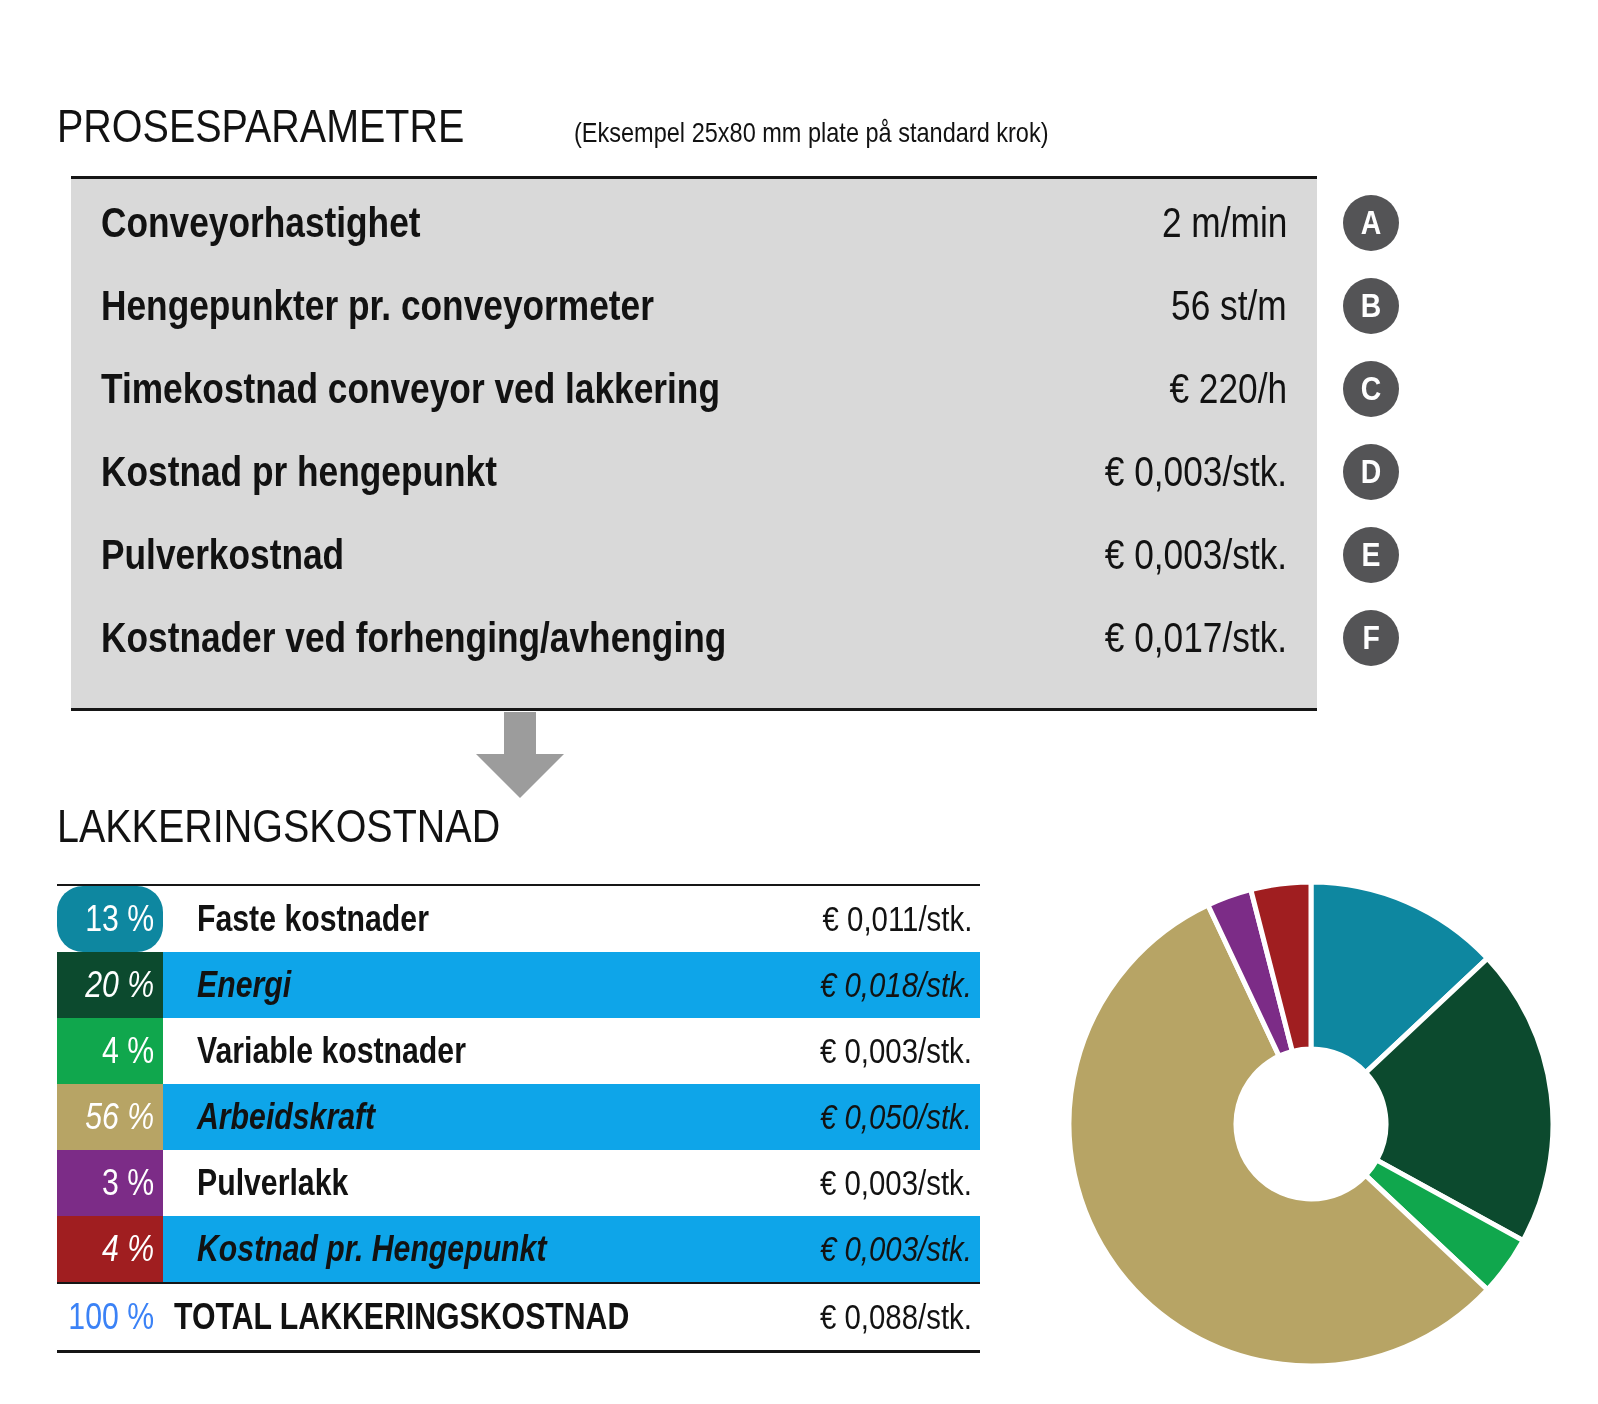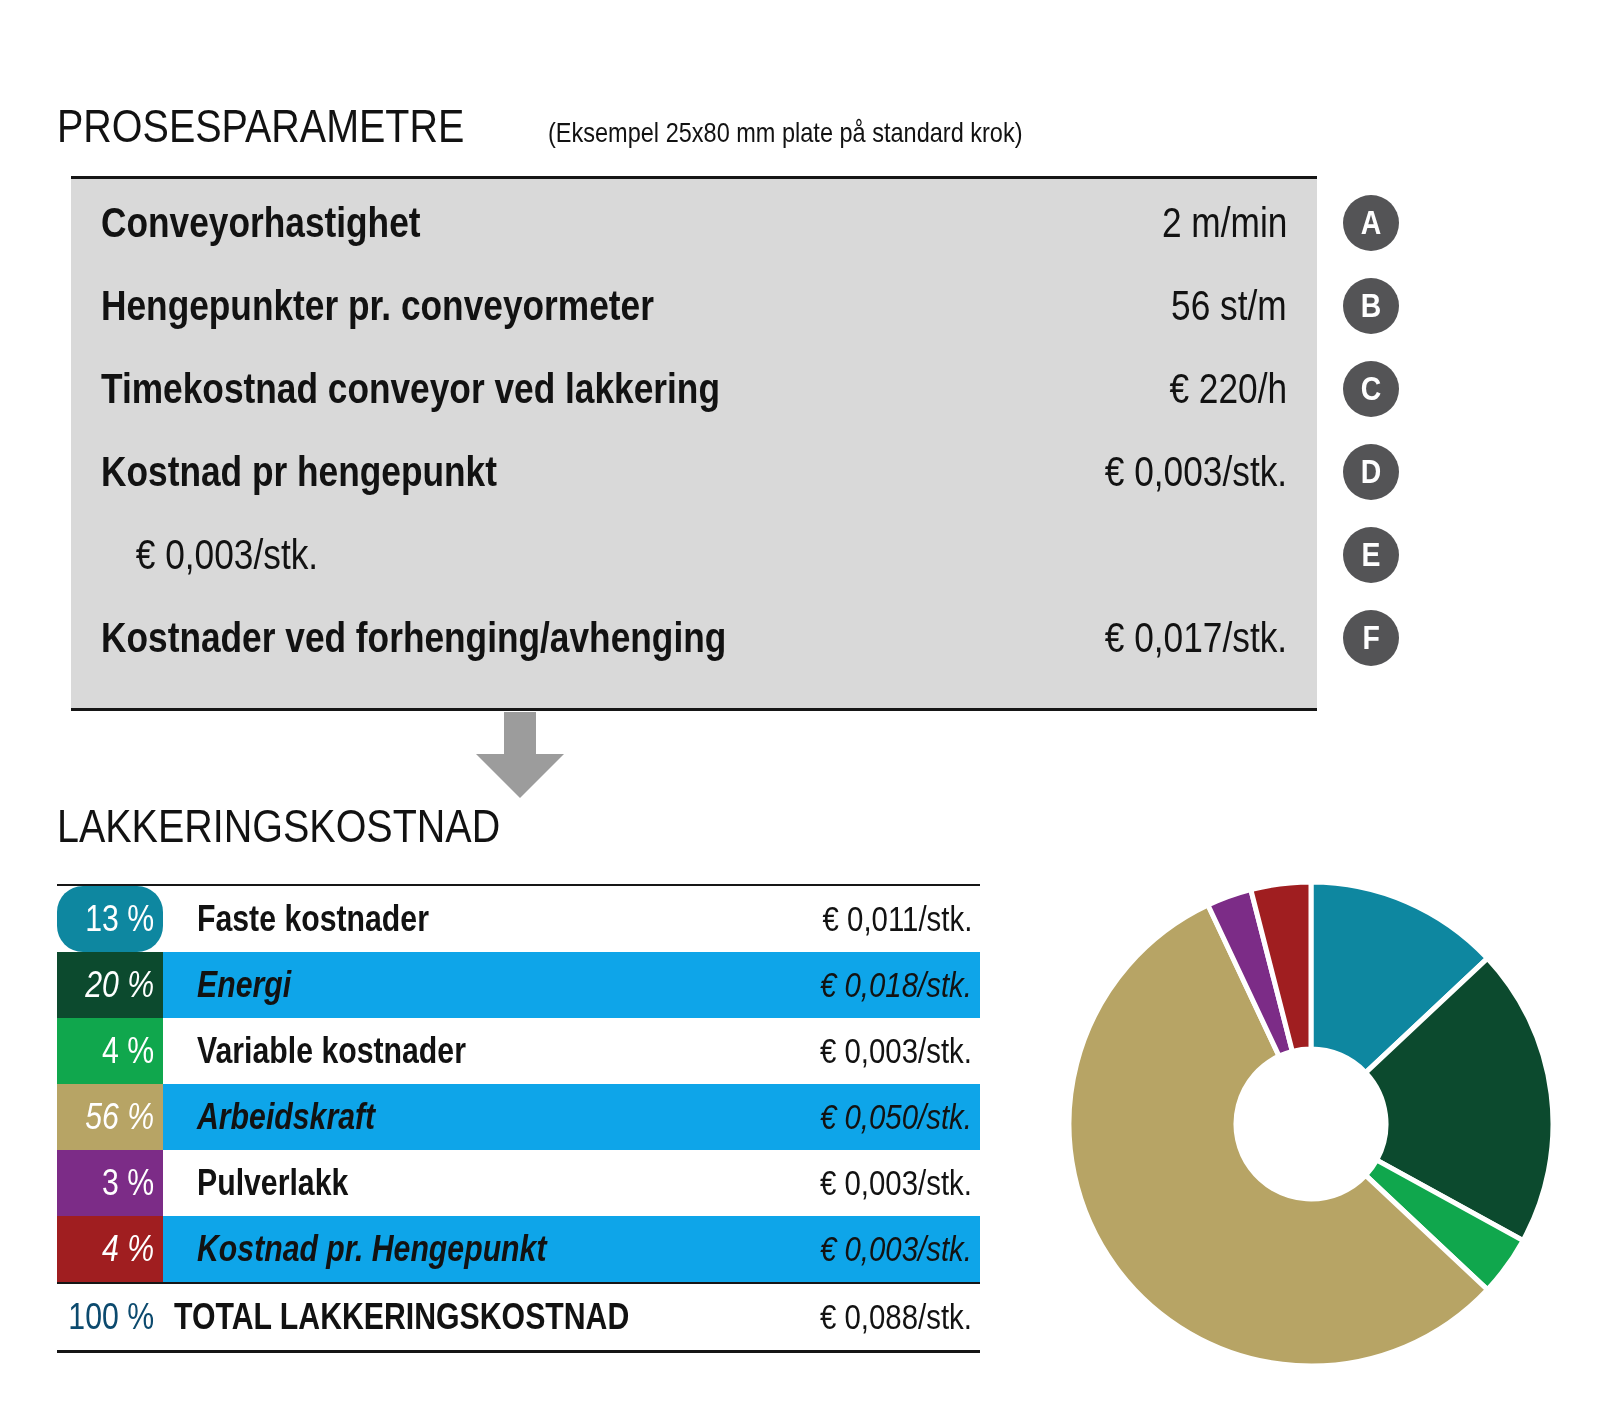--- a/index.html
+++ b/index.html
@@ -3,21 +3,21 @@
 <meta charset="utf-8">
 <style>
   html,body{margin:0;padding:0;background:#fff;}
   .page{position:relative;width:1598px;height:1404px;background:#fff;overflow:hidden;
         font-family:"Liberation Sans",sans-serif;color:#121212;}
   .cond{display:inline-block;transform:scaleX(0.84);transform-origin:0 50%;white-space:nowrap;}
   .cond-r{display:inline-block;transform:scaleX(0.84);transform-origin:100% 50%;white-space:nowrap;}
   .cond-c{display:inline-block;transform:scaleX(0.86);transform-origin:50% 50%;white-space:nowrap;}
 
   
-  .hdr{position:absolute;left:57px;top:98px;display:flex;align-items:baseline;}
+  .hdr{position:absolute;left:57px;top:98px;display:flex;align-items:baseline;gap:26px;}
   .hdr .t1{font-size:47px;font-weight:400;letter-spacing:0;}
   .hdr .t2{font-size:28px;font-weight:400;margin-left:6px;}
 
   
   .params{position:absolute;left:57px;top:176px;width:1246px;height:535px;background:#D9D9D9;
           border-top:3px solid #161616;border-bottom:3px solid #161616;box-sizing:border-box;padding-top:2px;margin-left:14px;}
   .prow{position:relative;height:83px;display:flex;align-items:center;justify-content:space-between;
         padding:0 30px;}
   .plabel{font-size:42px;font-weight:700;}
   .pvalue{font-size:42px;font-weight:400;}
@@ -37,21 +37,21 @@
   
   .costs{position:absolute;left:57px;top:884px;width:923px;border-top:2px solid #161616;}
   .crow{display:flex;align-items:center;height:66px;background:#fff;}
   .crow.alt{background:#0ea5e9;font-style:italic;}
   .pct-cell{width:106px;height:66px;box-sizing:border-box;display:flex;align-items:center;justify-content:flex-end;
             padding-right:9px;color:#fff;font-size:36px;font-weight:400;flex:none;}
   .clabel{flex:1;padding-left:34px;font-size:36px;font-weight:700;}
   .cvalue{font-size:35px;font-weight:400;padding-right:8px;}
   .trow{display:flex;align-items:center;height:66px;background:#fff;border-top:2px solid #161616;
         border-bottom:3px solid #161616;box-sizing:content-box;}
-  .trow .pct-cell{background:transparent;color:#0c4a6e;}
+  .trow .pct-cell{background:transparent;color:#3b82f6;}
   .trow .clabel{padding-left:11px;}
 
   
   .donut{position:absolute;left:1065px;top:878px;width:492px;height:492px;}
 </style>
 </head>
 <body>
 
 <div class="page">
 
@@ -83,20 +83,21 @@
         </span>
     </div>
     <div class="prow">
       <span class="plabel"><span class="cond">Kostnad pr hengepunkt</span></span>
       <span class="pvalue"><span class="cond-r">€ 0,003/stk.</span></span>
       <span class="badge">
           <span class="cond-c">D</span>
         </span>
     </div>
     <div class="prow">
+      <span class="plabel"><span class="cond">Pulverkostnad</span></span>
       <span class="pvalue"><span class="cond-r">€ 0,003/stk.</span></span>
       <span class="badge">
           <span class="cond-c">E</span>
         </span>
     </div>
     <div class="prow">
       <span class="plabel"><span class="cond">Kostnader ved forhenging/avhenging</span></span>
       <span class="pvalue"><span class="cond-r">€ 0,017/stk.</span></span>
       <span class="badge">
           <span class="cond-c">F</span>

